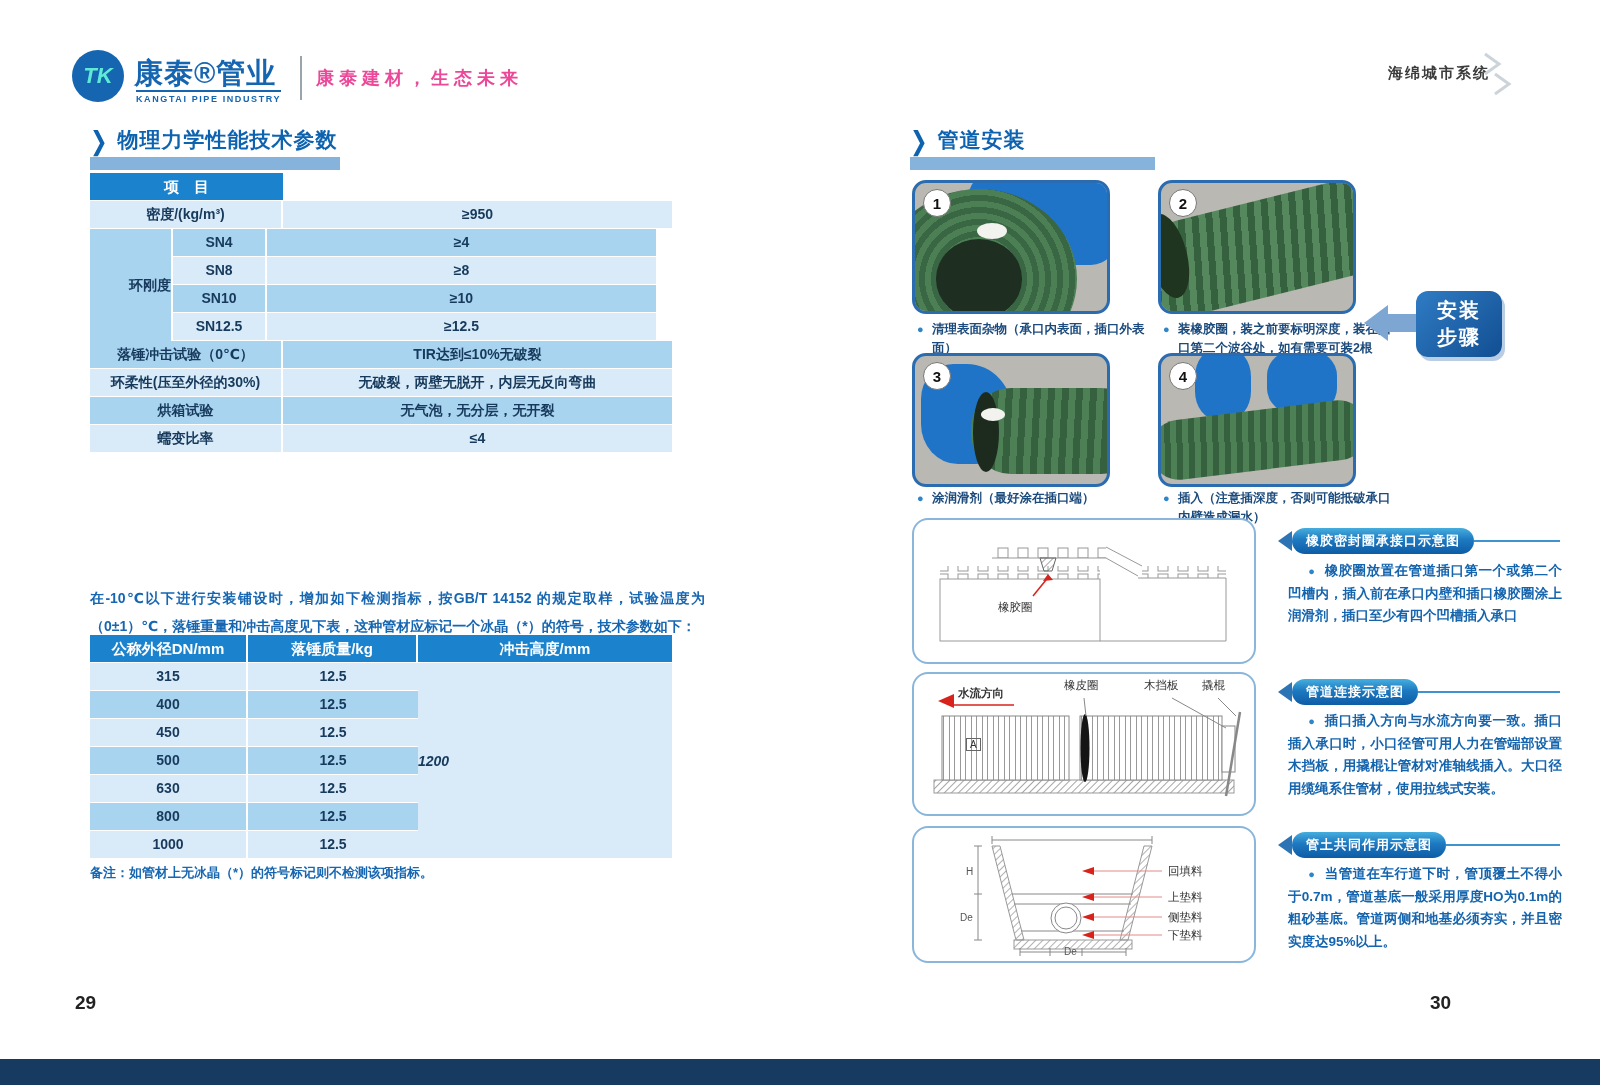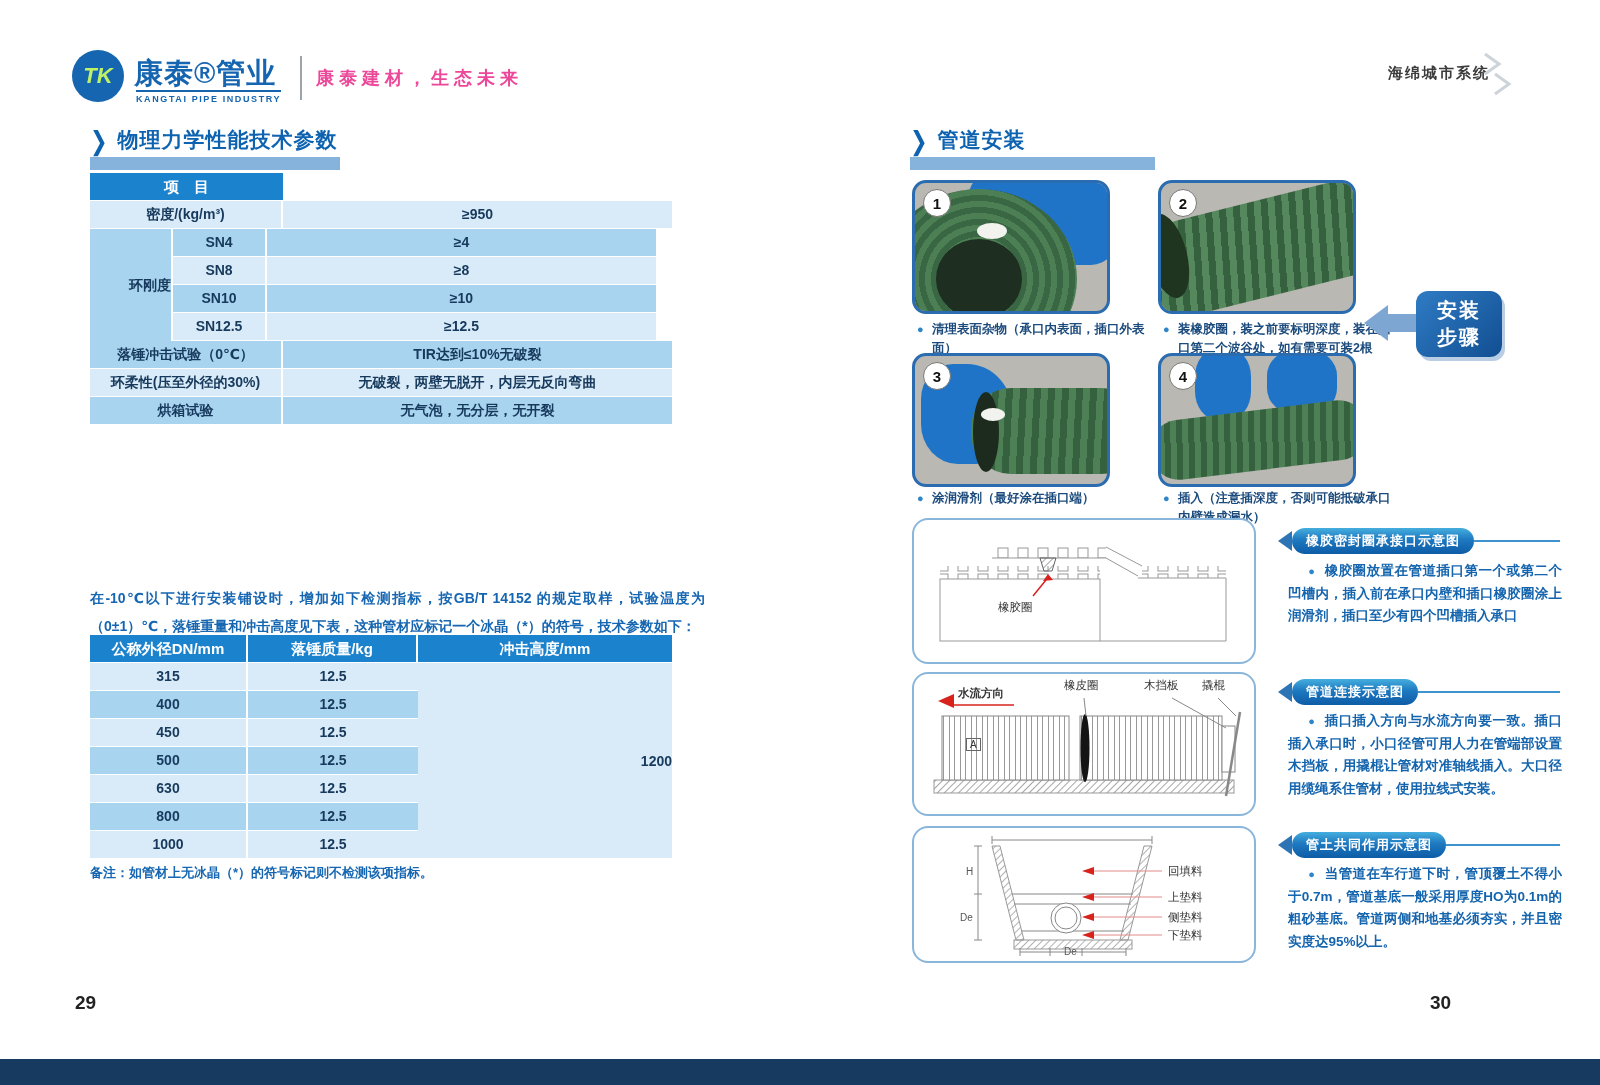--- a/index.html
+++ b/index.html
@@ -1,21 +1,21 @@
 <!DOCTYPE html>
 <html><head>
 <meta charset="utf-8">
 <style>
   html,body{margin:0;padding:0;background:#fff;}
   body{font-family:"Liberation Sans","DejaVu Sans",sans-serif;}
   #canvas{position:relative;width:1600px;height:1085px;background:#fff;overflow:hidden;}
 
   
   .logo-disc{position:absolute;left:72px;top:50px;width:52px;height:52px;border-radius:50%;
-    background:#1565b0;color:#bef264;display:flex;align-items:center;justify-content:center;
+    background:#1565b0;color:#5eead4;display:flex;align-items:center;justify-content:center;
     font-style:italic;font-weight:bold;font-size:22px;}
   .brand-cn{position:absolute;left:134px;top:54px;font-size:29px;font-weight:bold;color:#1565b0;letter-spacing:1px;}
   .brand-en{position:absolute;left:136px;top:90px;font-size:9px;font-weight:bold;color:#1565b0;
     letter-spacing:1.6px;border-top:2px solid #1565b0;padding-top:2px;}
   .brand-divider{position:absolute;left:300px;top:56px;width:2px;height:44px;background:#9aa4ad;}
   .tagline{position:absolute;left:316px;top:66px;font-size:18px;font-weight:bold;color:#ec4899;letter-spacing:5px;}
   .corner-label{position:absolute;left:1388px;top:64px;font-size:15px;font-weight:600;color:#3c3c3c;letter-spacing:2px;}
   .corner-icon{position:absolute;left:1482px;top:52px;}
 
   
@@ -37,21 +37,21 @@
   .grp{display:flex;}
   .gcell{box-sizing:border-box;width:83px;height:112px;line-height:112px;text-align:right;
     border-right:2px solid #fff;background:#a9d4ef;}
   .c-sub{width:94px;}
   .t2-c1{width:158px;}
   .t2-c2{width:170px;}
   .t2-c3{width:254px;}
   .t2-body{display:flex;}
   .t2-left{width:328px;}
   .t2-merged{box-sizing:border-box;width:254px;height:196px;background:#d9ebf8;display:flex;
-    align-items:center;justify-content:flex-end;border-bottom:1px solid #fff;}
+    align-items:center;justify-content:flex-start;border-bottom:1px solid #fff;font-style:italic;}
 
   .para{position:absolute;left:90px;top:585px;width:615px;font-size:14px;line-height:27.5px;
     color:#1666b2;font-weight:600;text-align:justify;}
   .note{position:absolute;left:90px;top:864px;font-size:13px;color:#1666b2;font-weight:600;}
 
   
   .photo{position:absolute;width:192px;height:128px;border:3px solid #2b6cb0;border-radius:14px;
     overflow:hidden;background:#b9b8b2;}
   .num{position:absolute;top:6px;left:8px;width:26px;height:26px;border-radius:50%;background:#fff;
     border:1px solid #777;display:flex;align-items:center;justify-content:center;
@@ -165,20 +165,24 @@
       <div class="cell med c-item">落锤冲击试验（0℃）</div>
       <div class="cell med c-req">TIR达到≤10%无破裂</div>
     </div>
     <div class="tr">
       <div class="cell pale c-item">环柔性(压至外径的30%)</div>
       <div class="cell pale c-req">无破裂，两壁无脱开，内层无反向弯曲</div>
     </div>
     <div class="tr">
       <div class="cell med c-item">烘箱试验</div>
       <div class="cell med c-req">无气泡，无分层，无开裂</div>
+    </div>
+    <div class="tr">
+      <div class="cell pale c-item">蠕变比率</div>
+      <div class="cell pale c-req">≤4</div>
     </div>
   </div>
 
   <div class="para">在-10℃以下进行安装铺设时，增加如下检测指标，按GB/T 14152 的规定取样，试验温度为（0±1）℃，落锤重量和冲击高度见下表，这种管材应标记一个冰晶（*）的符号，技术参数如下：</div>
 
   <div class="tbl" style="top:635px;">
     <div class="tr">
       <div class="cell hd t2-c1">公称外径DN/mm</div>
       <div class="cell hd t2-c2">落锤质量/kg</div>
       <div class="cell hd t2-c3">冲击高度/mm</div>

